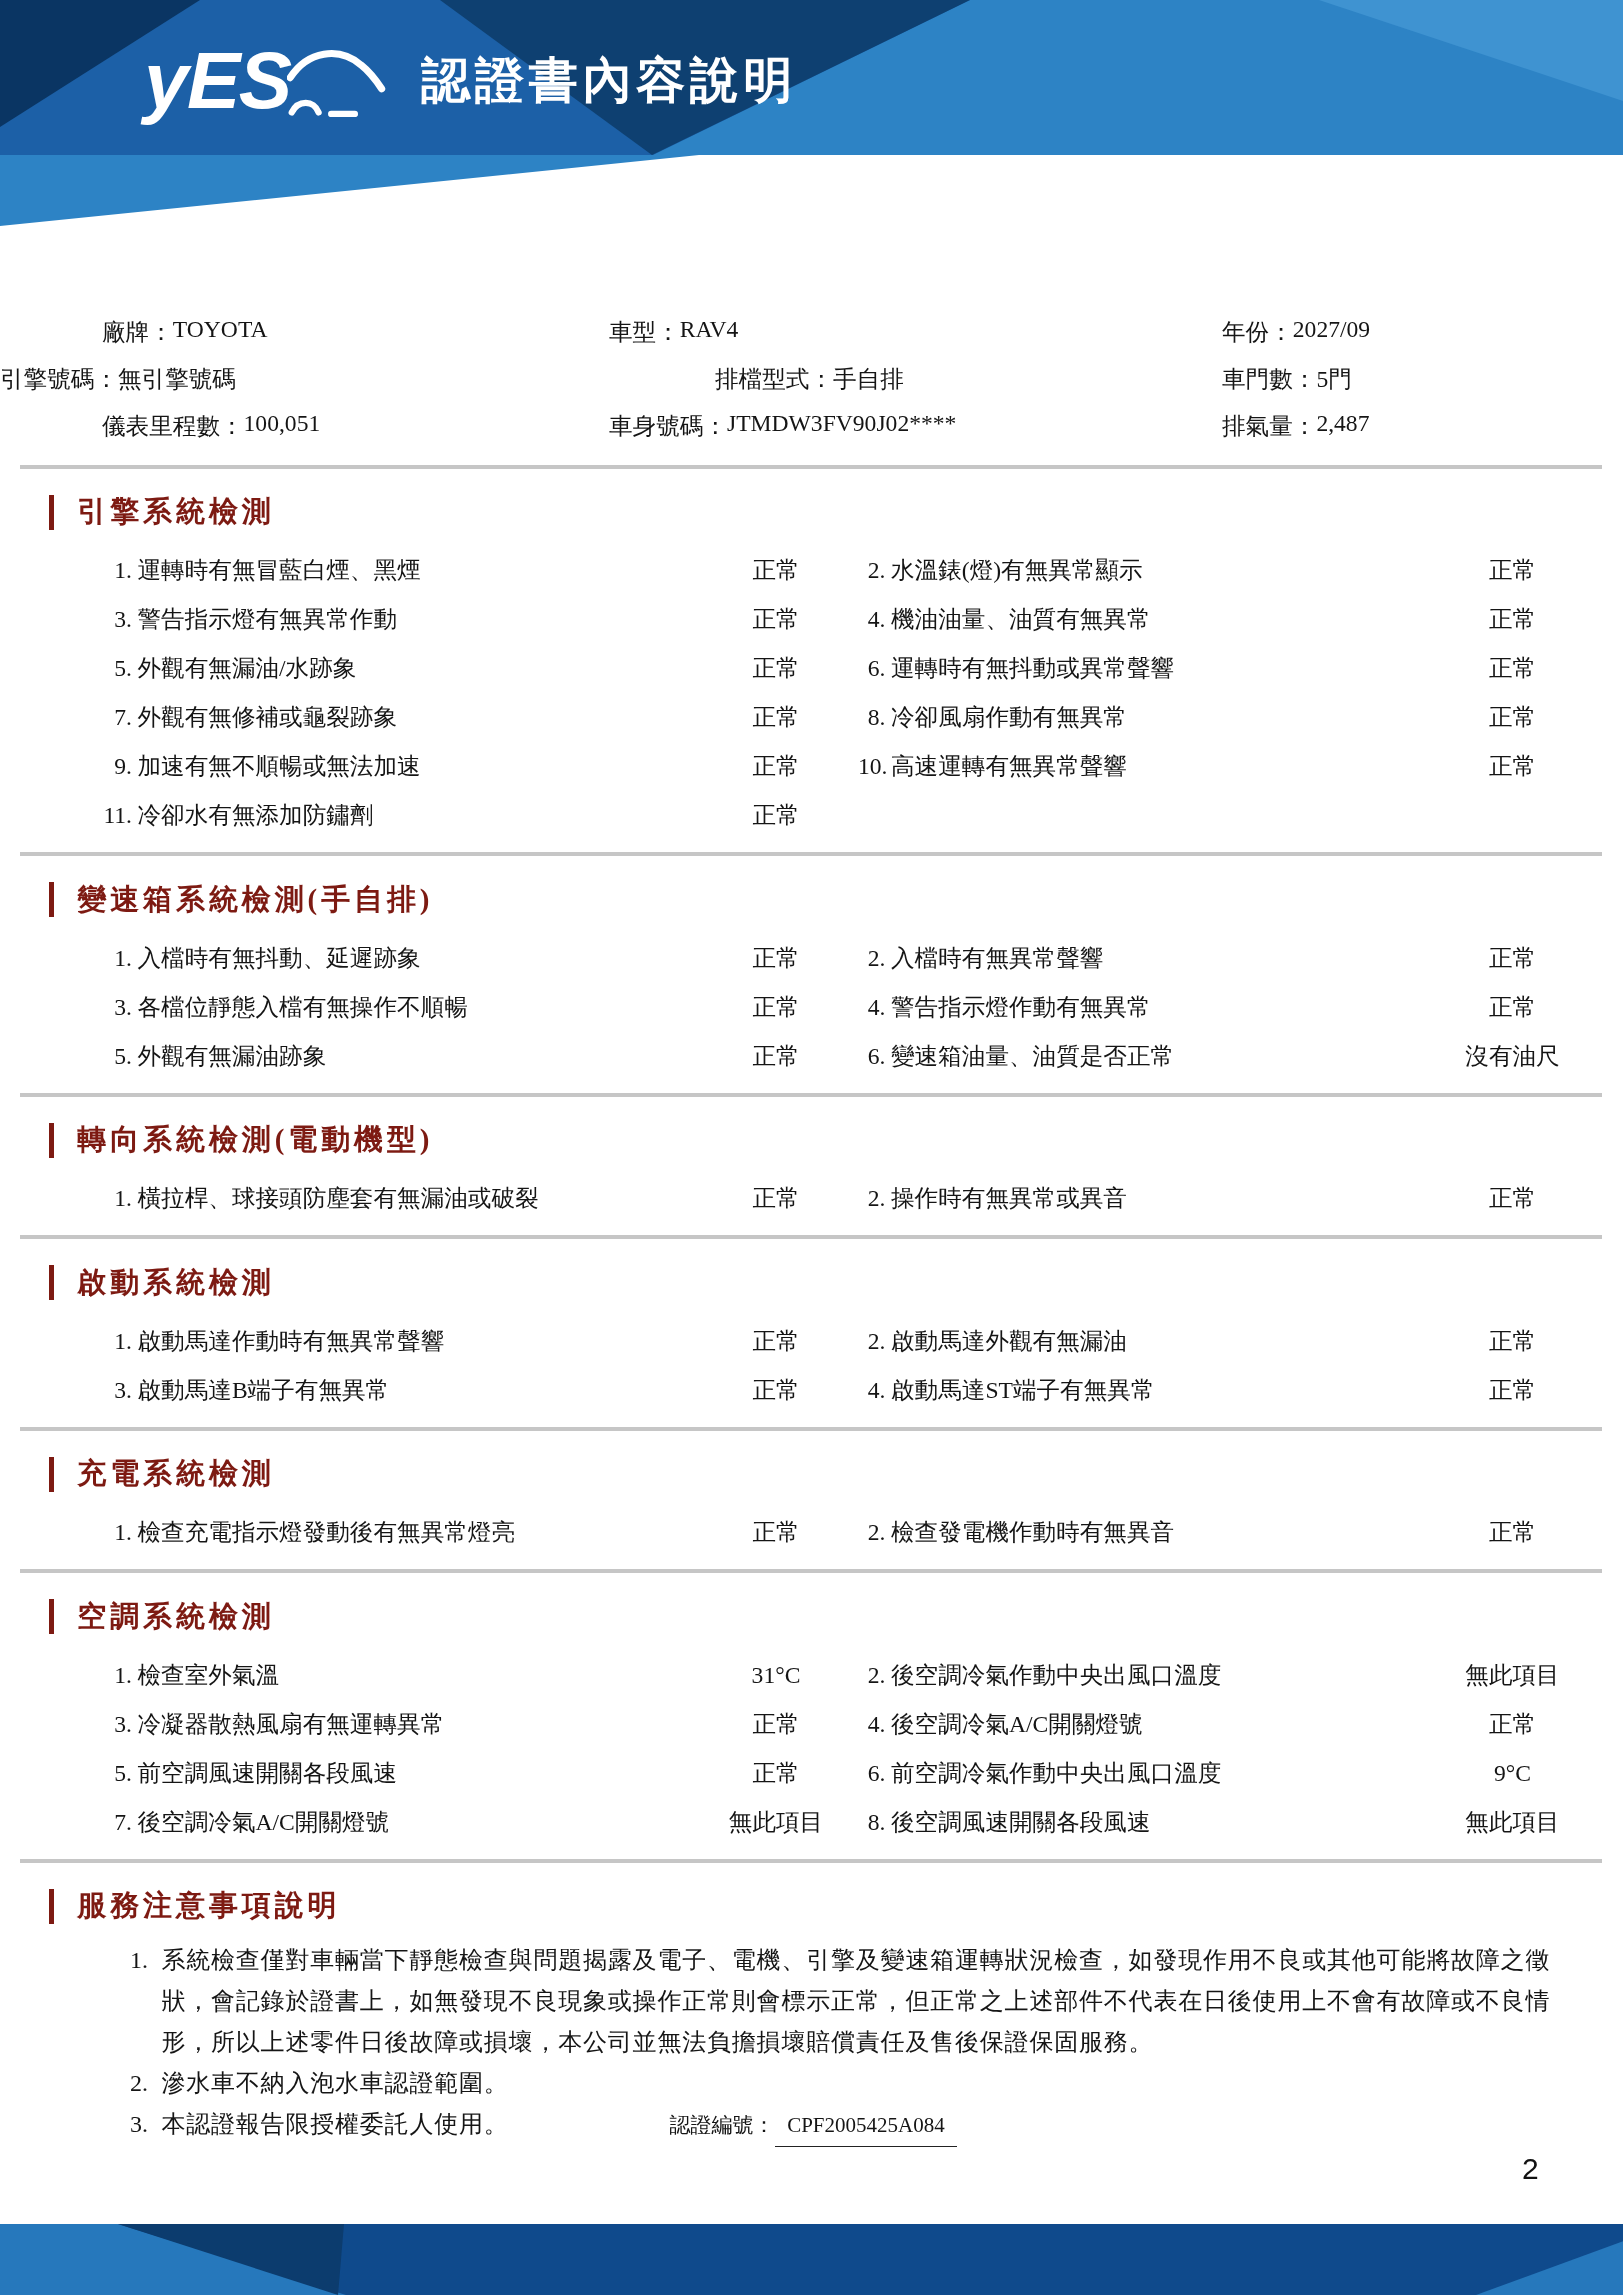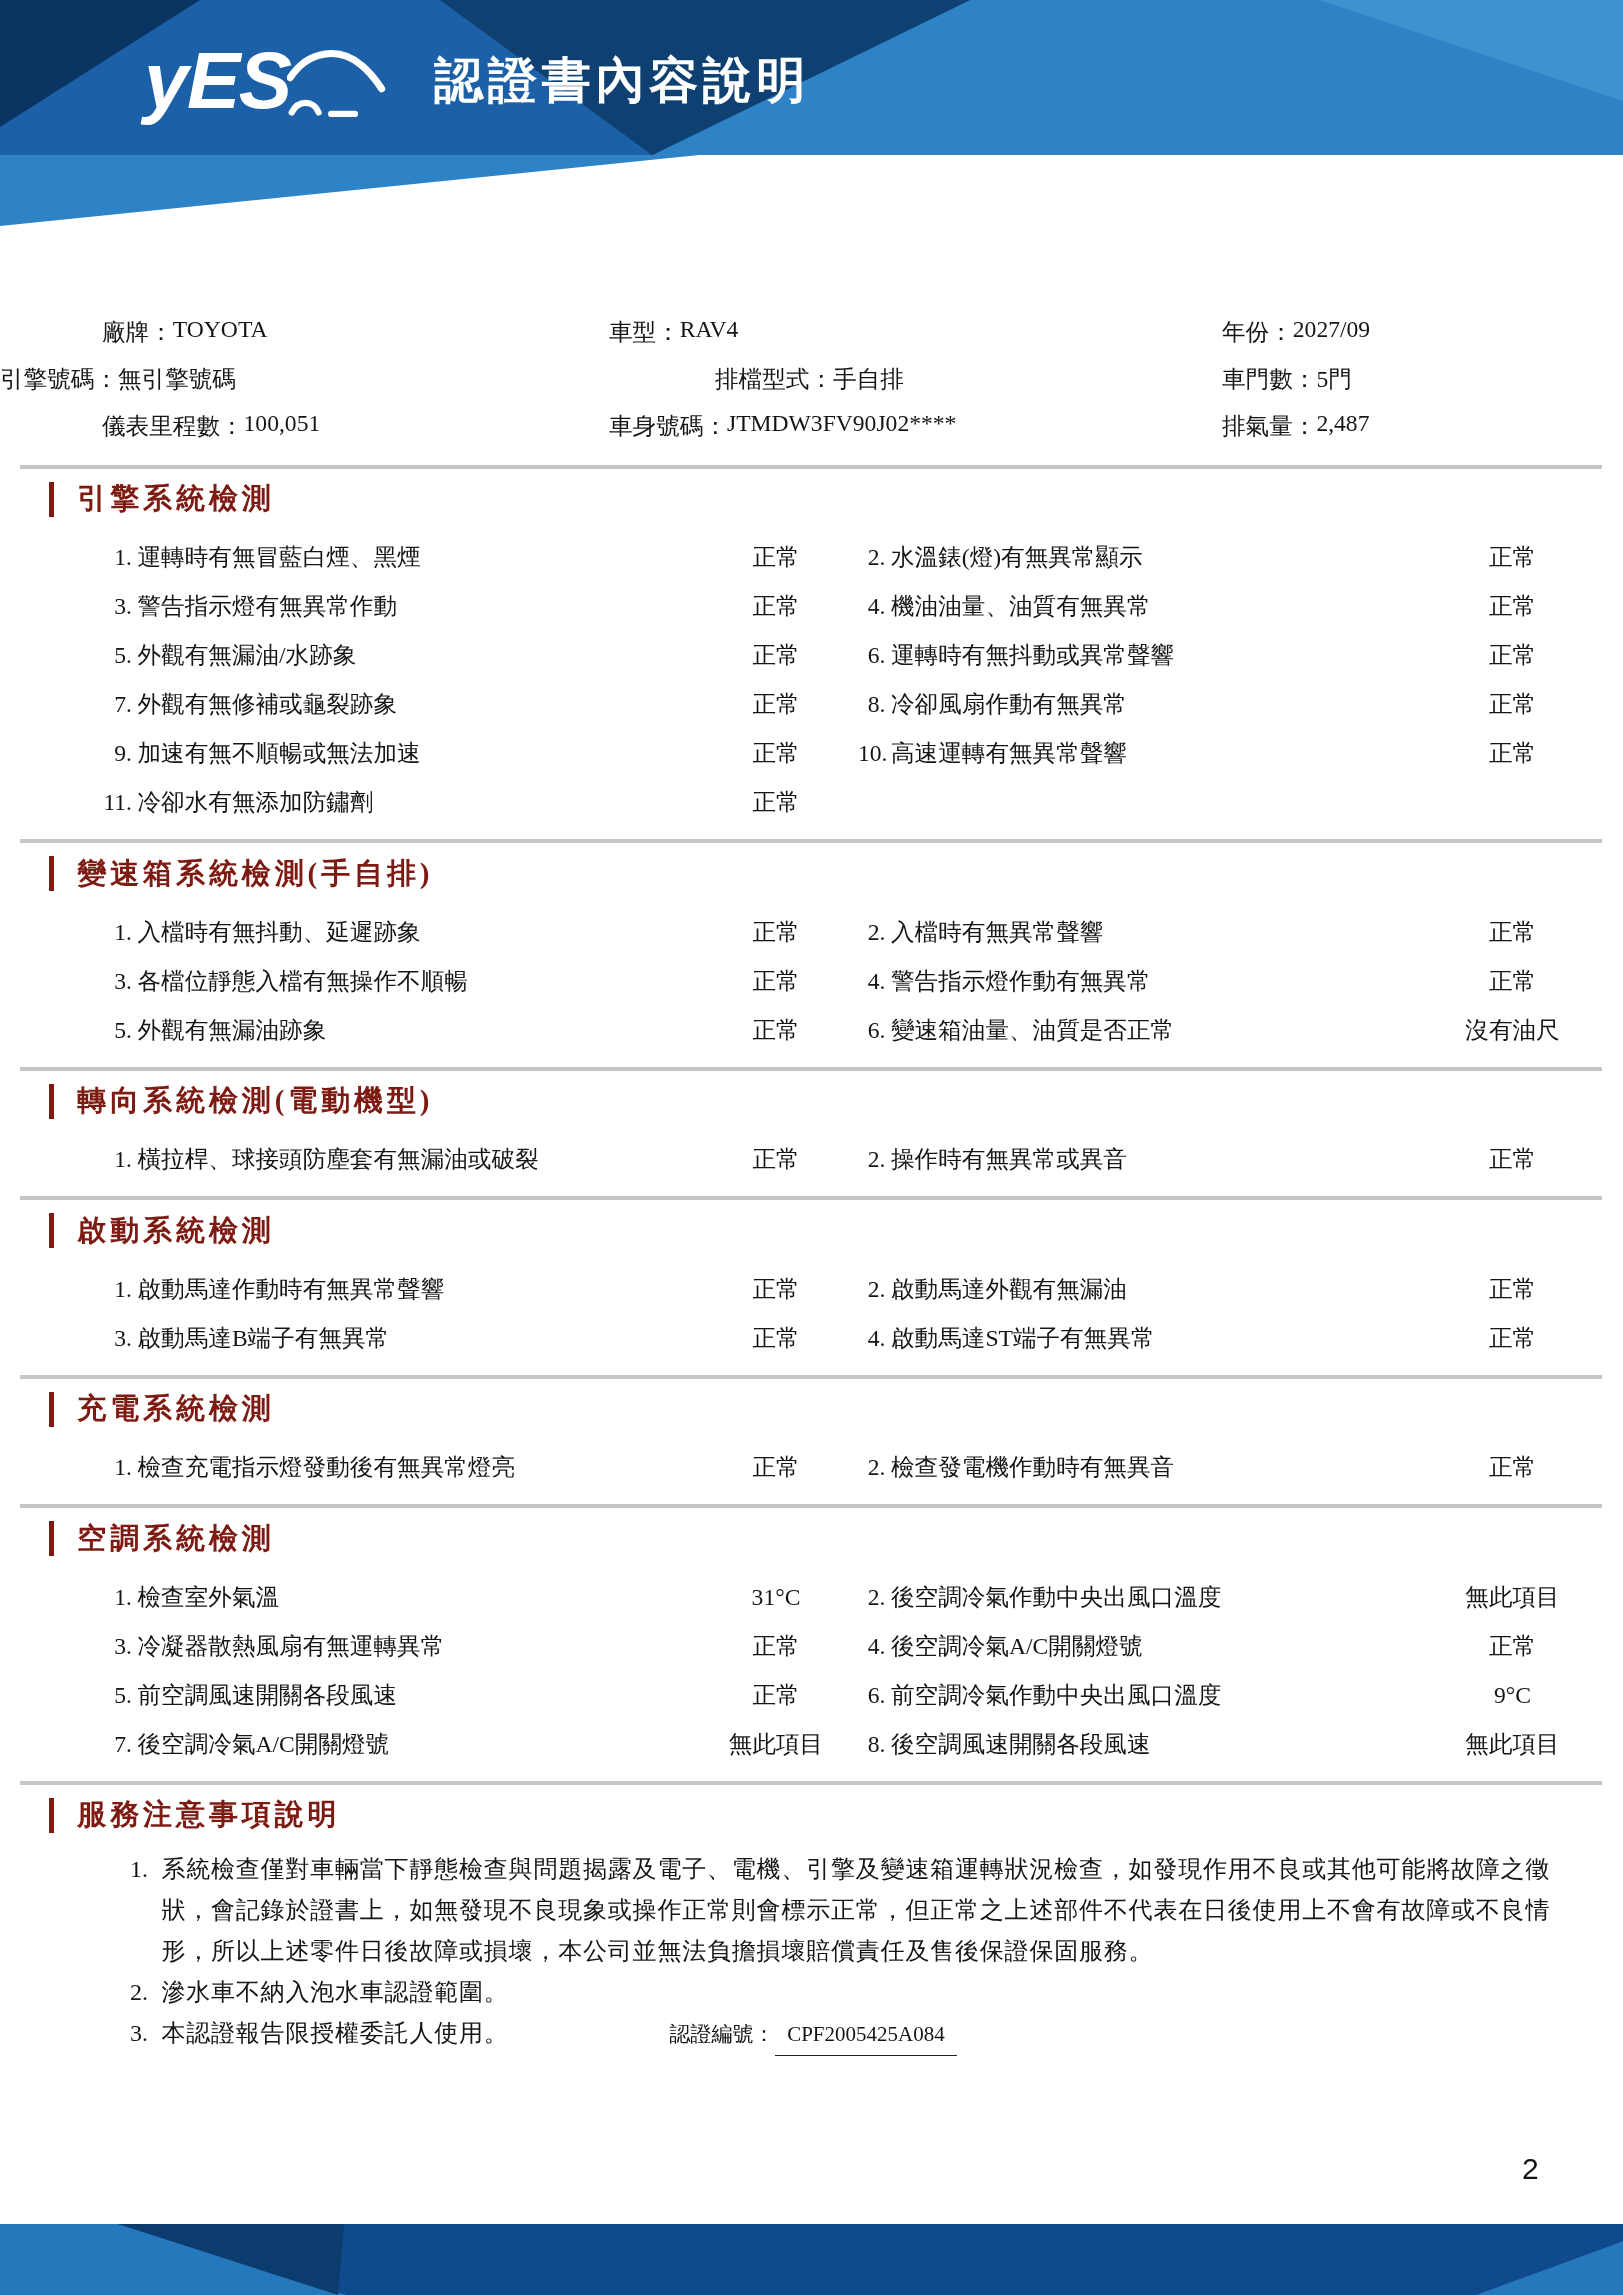--- a/index.html
+++ b/index.html
@@ -27,34 +27,34 @@
   .sh-light-right{background:var(--blue-light);clip-path:polygon(970px 0,1623px 0,1623px 155px,653px 155px);}
   .sh-lighter-tr{background:var(--blue-lighter);clip-path:polygon(1319px 0,1623px 0,1623px 101px);}
   .sh-chevron{background:var(--blue-dark);clip-path:polygon(440px 0,970px 0,652px 155px);}
   .sh-dark-left{background:var(--blue-darkest);clip-path:polygon(0 0,200px 0,0 127px);}
   .hdr-wedge{position:absolute;top:155px;left:0;width:699px;height:71px;background:var(--blue-light);
     clip-path:polygon(0 0,699px 0,0 71px);}
   .hdr-content{position:absolute;left:144px;top:38px;display:flex;align-items:center;z-index:3;}
   .logo-text{font-family:"Liberation Sans","DejaVu Sans",sans-serif;font-style:italic;font-weight:bold;
     font-size:80px;line-height:1;color:#fff;letter-spacing:-1.6px;}
   .car-svg{margin-left:-3.1px;margin-top:4.7px;}
-  .hdr-title{margin-left:46px;font-family:"Liberation Sans","DejaVu Sans",sans-serif;font-weight:bold;
+  .hdr-title{margin-left:33px;font-family:"Liberation Sans","DejaVu Sans",sans-serif;font-weight:bold;
     font-size:49px;color:#ffffff;letter-spacing:4.7px;white-space:nowrap;}
   
   .vehicle-info{margin-top:161px;}
   .vi-row{display:flex;height:47px;align-items:flex-start;font-size:23.6px;}
   .vi-col{display:flex;}
   .vi-col1{margin-left:102px;width:507px;}
   .vi-col2{width:613px;}
   .vi-col3{flex:1;}
   
   .divider{height:3.9px;width:1582px;background:var(--divider);margin:12.6px 0 0 19.6px;}
   .divider.first{margin-top:7.9px;}
   
-  .sec-header{display:flex;align-items:center;margin:11px 0 0 49px;height:39px;text-align:right;}
+  .sec-header{display:flex;align-items:center;margin:24px 0 0 49px;height:39px;text-align:right;}
   .sec-bar{width:4.7px;height:35px;background:var(--maroon);flex:none;}
   .sec-title{margin-left:23.6px;font-size:29px;font-weight:bold;color:var(--maroon);letter-spacing:3.9px;white-space:nowrap;}
   .sec-items{margin-top:14px;}
   .item-row{display:flex;height:49px;align-items:center;font-size:23.6px;}
   .cl{width:858px;display:flex;align-items:baseline;}
   .cr{width:765px;display:flex;align-items:baseline;}
   .cl .num{width:132px;text-align:right;flex:none;}
   .cl .label{margin-left:5.5px;width:556px;flex:none;white-space:nowrap;overflow:visible;}
   .cl .value{width:165px;text-align:center;flex:none;}
   .cr .num{width:27.5px;text-align:right;flex:none;}

